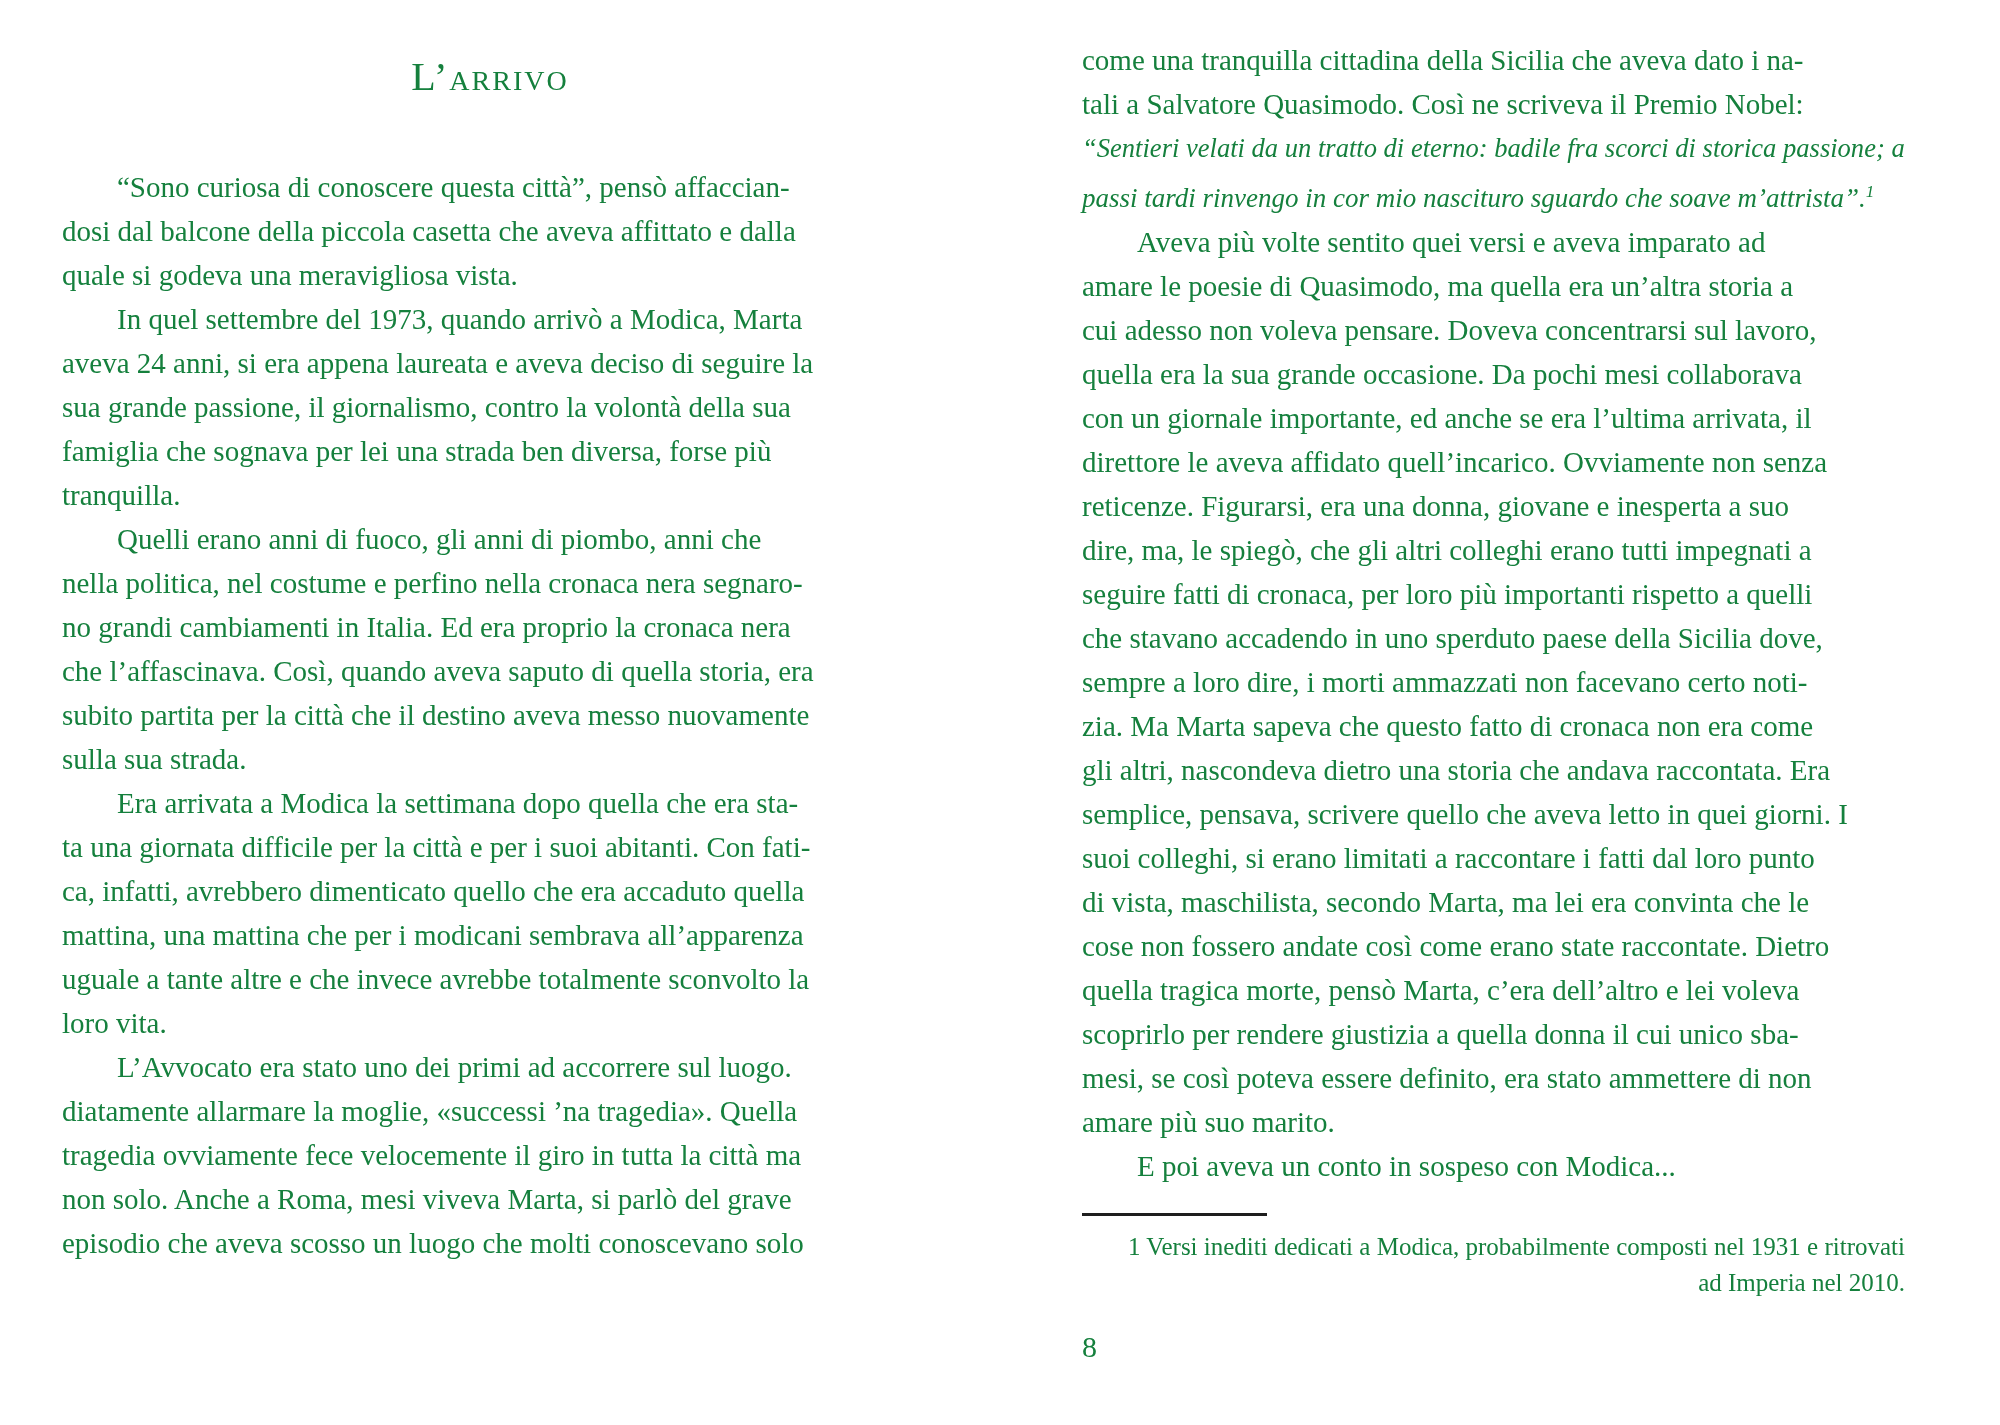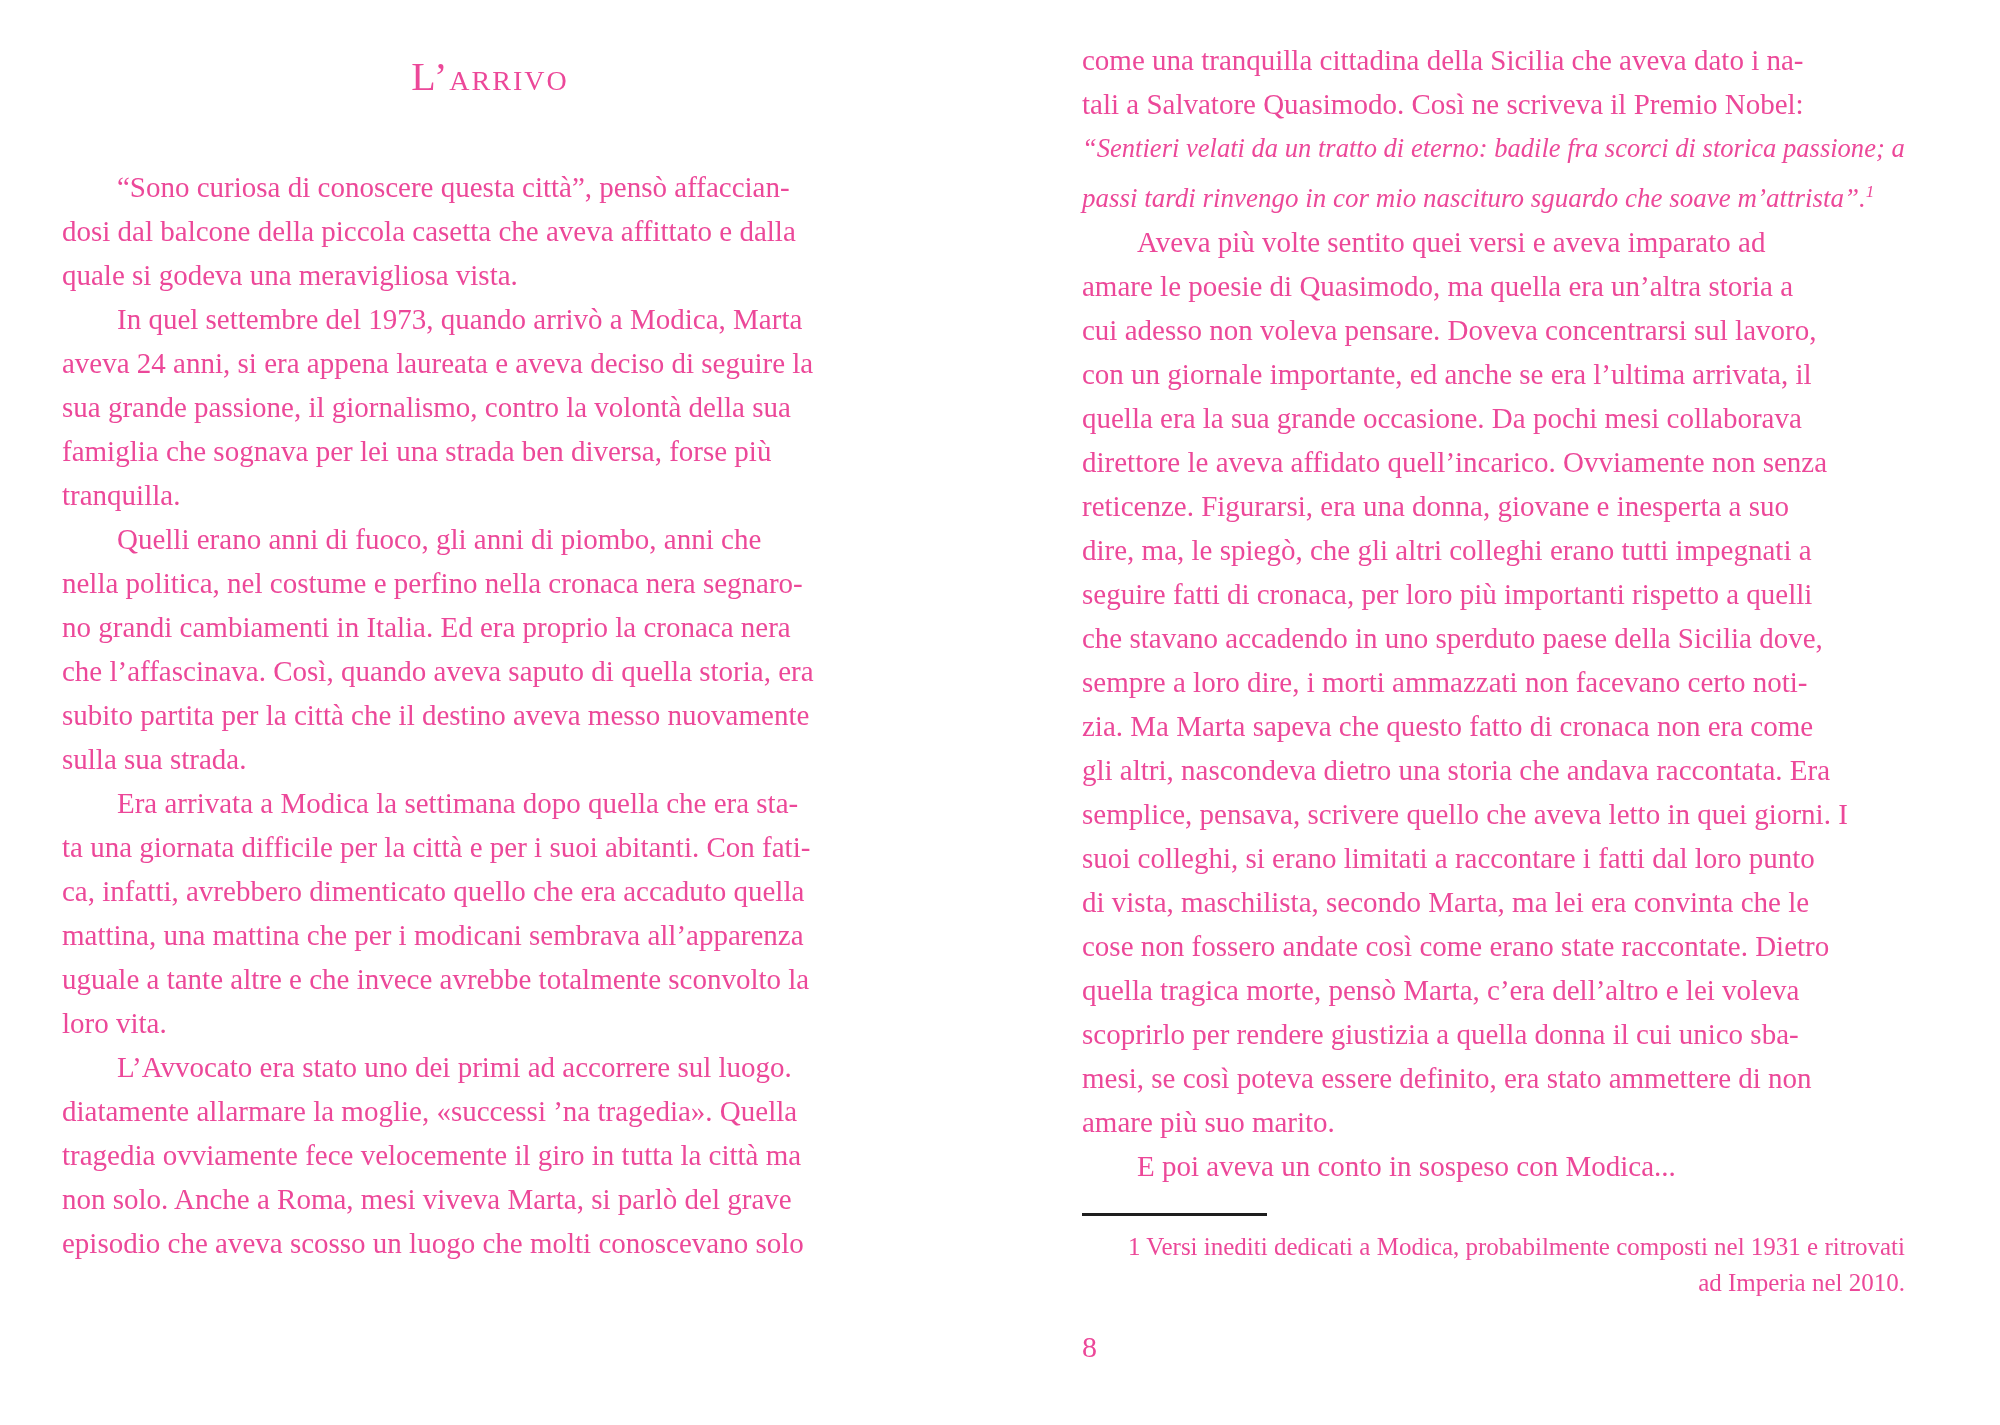--- a/index.html
+++ b/index.html
@@ -3,21 +3,21 @@
 <meta charset="utf-8">
 <style>
   html, body { margin: 0; padding: 0; background: #ffffff; }
   .spread {
     position: relative;
     width: 2000px;
     height: 1425px;
     background: #ffffff;
     overflow: hidden;
     font-family: "Liberation Serif", serif;
-    color: #ec4899;
+    color: #15803d;
   }
   .page-left  { position: absolute; left: 62px;  top: 55px; width: 856px; }
   .page-right { position: absolute; left: 1082px; top: 38px; width: 823px; }
 
   .chapter-title {
     text-align: center;
     font-variant: small-caps;
     font-size: 40px;
     line-height: 44px;
     letter-spacing: 2px;
@@ -98,22 +98,22 @@
           <div class="line">tali a Salvatore Quasimodo. Così ne scriveva il Premio Nobel:</div>
         </div>
         <div class="para quote">
           <div class="line" style="transform-origin: left top; transform: scaleX(0.983274);">“Sentieri velati da un tratto di eterno: badile fra scorci di storica passione; a</div>
           <div class="line last">passi tardi rinvengo in cor mio nascituro sguardo che soave m’attrista”.<sup>1</sup></div>
         </div>
         <div class="para">
           <div class="line indent">Aveva più volte sentito quei versi e aveva imparato ad</div>
           <div class="line">amare le poesie di Quasimodo, ma quella era un’altra storia a</div>
           <div class="line">cui adesso non voleva pensare. Doveva concentrarsi sul lavoro,</div>
+          <div class="line">quella era la sua grande occasione. Da pochi mesi collaborava</div>
           <div class="line">con un giornale importante, ed anche se era l’ultima arrivata, il</div>
-          <div class="line">quella era la sua grande occasione. Da pochi mesi collaborava</div>
           <div class="line">direttore le aveva affidato quell’incarico. Ovviamente non senza</div>
           <div class="line">reticenze. Figurarsi, era una donna, giovane e inesperta a suo</div>
           <div class="line">dire, ma, le spiegò, che gli altri colleghi erano tutti impegnati a</div>
           <div class="line">seguire fatti di cronaca, per loro più importanti rispetto a quelli</div>
           <div class="line">che stavano accadendo in uno sperduto paese della Sicilia dove,</div>
           <div class="line">sempre a loro dire, i morti ammazzati non facevano certo noti-</div>
           <div class="line">zia. Ma Marta sapeva che questo fatto di cronaca non era come</div>
           <div class="line">gli altri, nascondeva dietro una storia che andava raccontata. Era</div>
           <div class="line">semplice, pensava, scrivere quello che aveva letto in quei giorni. I</div>
           <div class="line">suoi colleghi, si erano limitati a raccontare i fatti dal loro punto</div>

